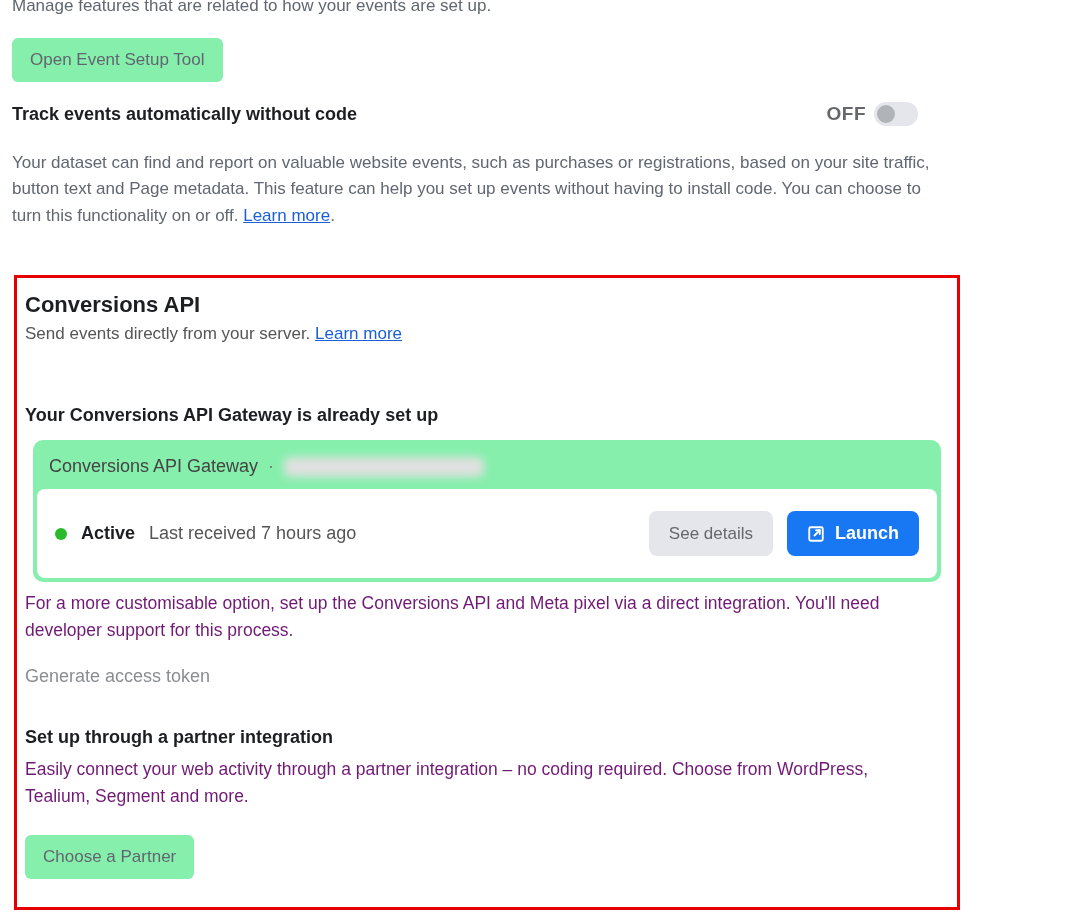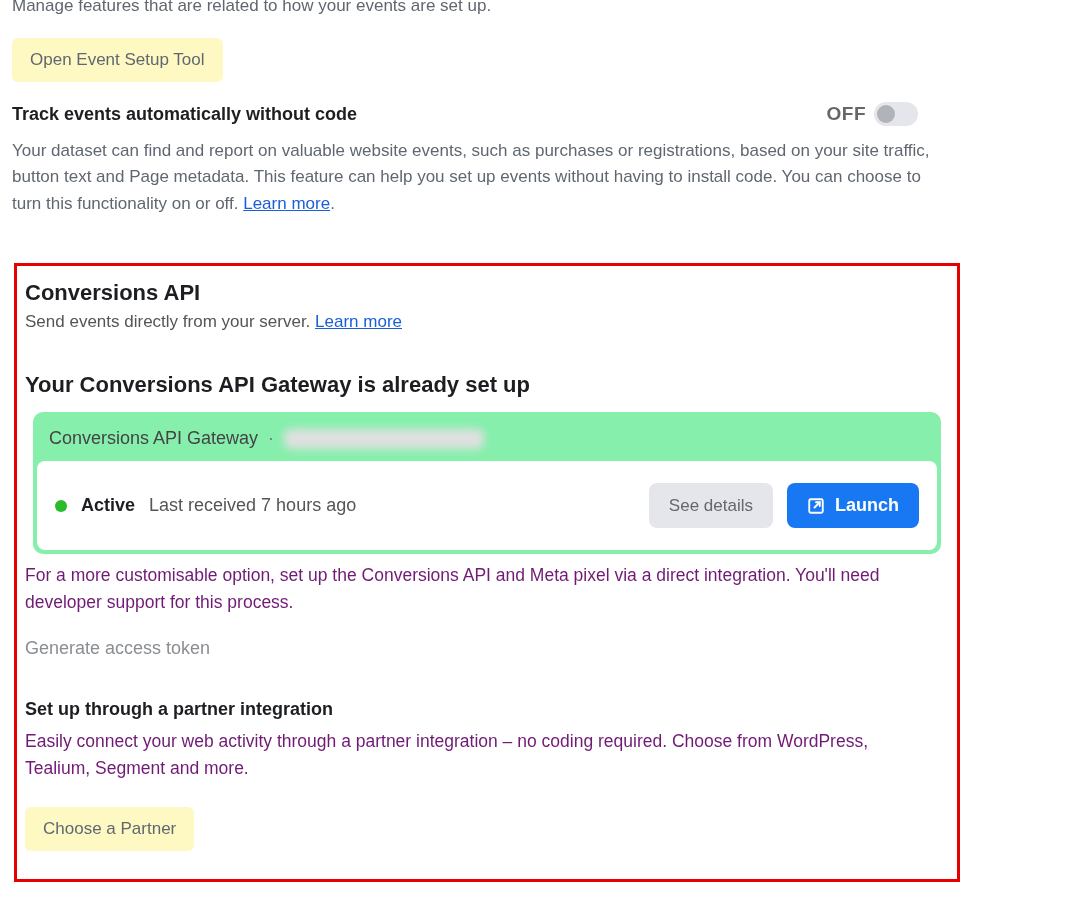--- a/index.html
+++ b/index.html
@@ -11,21 +11,21 @@
       width: 1080px;
     }
     .section { padding: 0 12px; }
     .intro-line {
       color: #606770;
       font-size: 17px;
       margin-top: -4px;
       margin-bottom: 22px;
     }
     .gray-btn {
-      background: #fef9c3;
+      background: #86efac;
       border: none;
       border-radius: 6px;
       padding: 12px 18px;
       font-size: 17px;
       color: #606770;
       cursor: pointer;
     }
     .row-title {
       display: flex;
       align-items: center;
@@ -44,32 +44,32 @@
       width: 44px; height: 24px; border-radius: 12px;
       background: #e4e6eb; position: relative; cursor: pointer;
     }
     .toggle .knob {
       position: absolute; left: 3px; top: 3px;
       width: 18px; height: 18px; border-radius: 50%;
       background: #b0b3b8;
     }
     .body-text {
       color: #606770; font-size: 17px; line-height: 1.55;
-      max-width: 920px; margin-top: 12px;
+      max-width: 920px; margin-top: 24px;
     }
     .link { color: #1a5fd6; text-decoration: underline; cursor: pointer; }
     .redbox {
       border: 3px solid #e60000;
       margin: 46px 0 12px 2px;
       width: 946px;
       padding: 14px 8px 28px 8px;
     }
     .h2 { font-weight: 700; font-size: 22px; color: #1c1e21; }
     .capi-sub { color: #555; font-size: 17px; margin-top: 6px; }
-    .subhead2 { font-weight: 700; font-size: 22px; margin-top: 40px; }
+    .subhead2 { font-weight: 700; font-size: 18px; margin-top: 61px; }
     .card {
       background: #86efac; border-radius: 10px; margin: 14px 8px 0 8px;
       padding: 4px; 
     }
     .card-head {
       padding: 12px 12px 12px 12px; font-size: 18px; color: #444;
       display: flex; align-items: center; gap: 10px;
     }
     .dot { color: #777; }
     .blur-chip {

